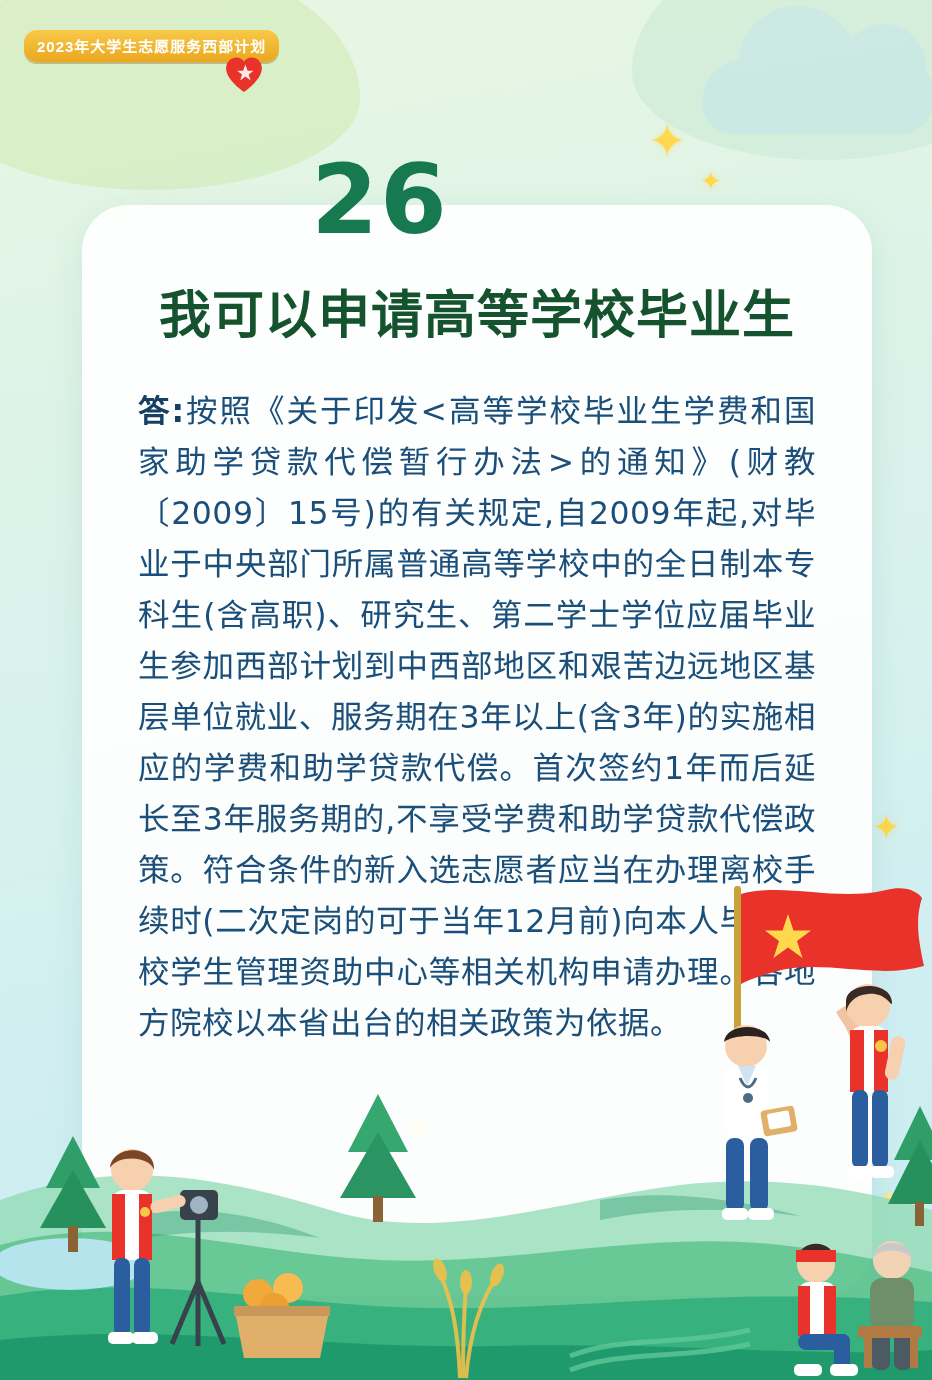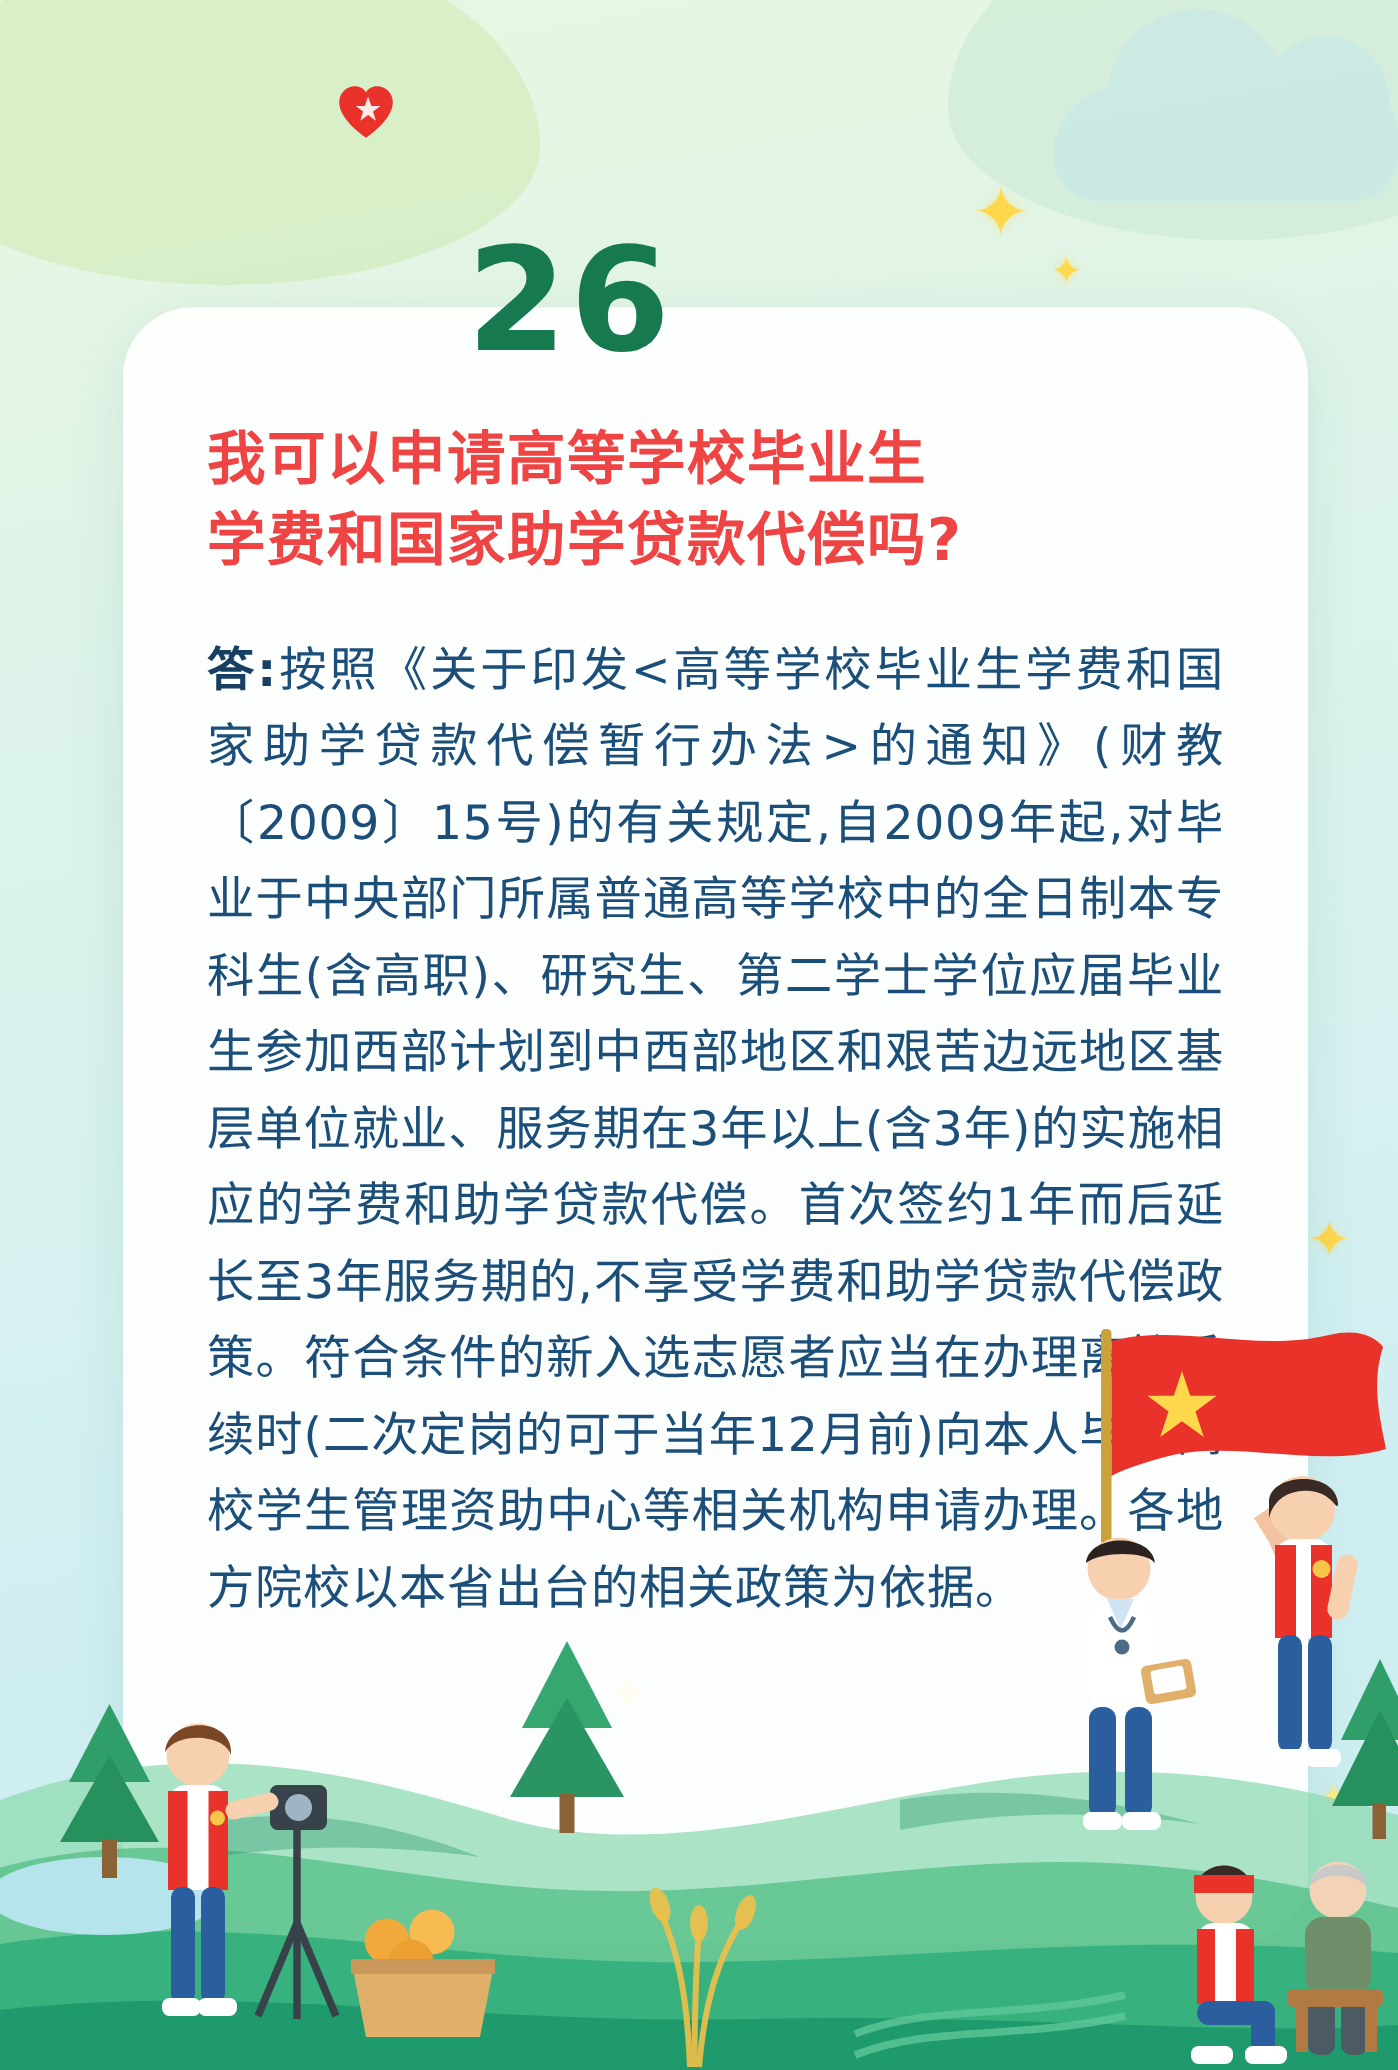--- a/index.html
+++ b/index.html
@@ -113,23 +113,23 @@
     width: 790px;
     height: 1090px;
     background: rgba(255,255,255,.93);
     border-radius: 46px;
     box-shadow: 0 10px 34px rgba(40,120,100,.10);
     padding: 75px 56px 30px;
     overflow: hidden;
   }
 
   .q-title {
-    text-align: left;
-    color: #ef4444;
-    font-size: 39px;
+    text-align: center;
+    color: #14532d;
+    font-size: 52px;
     font-weight: 700;
     line-height: 1.38;
     letter-spacing: 1px;
     font-family: "DejaVu Sans", "Liberation Sans", sans-serif;
   }
   .q-title span { display: block; }
 
   .answer {
     margin-top: 34px;
     color: #1b4f7a;
@@ -196,28 +196,28 @@
   <div class="sparkle sp5">✦</div>
 </div>
 
 <div class="logo">
   <div class="logo-heart">
     <svg viewBox="0 0 32 32" aria-hidden="true">
       <path d="M16 29S3 20.5 3 11.8C3 7.2 6.6 4 10.6 4c2.4 0 4.5 1.2 5.4 3 0.9-1.8 3-3 5.4-3C25.4 4 29 7.2 29 11.8 29 20.5 16 29 16 29z" fill="#e8322a"></path>
       <path d="M17 9l-1.6 4.6H11l3.6 2.7-1.4 4.4 3.8-2.8 3.8 2.8-1.4-4.4 3.6-2.7h-4.4z" fill="#ffffff" opacity=".9"></path>
     </svg>
   </div>
+  <div class="logo-sub">2023年大学生志愿服务西部计划</div>
 </div>
 
 <div class="big-number">26</div>
 
 <div class="card">
   <div class="q-title">
     <span>我可以申请高等学校毕业生</span>
-    <span>学费和国家助学贷款代偿吗?</span>
   </div>
 
   <div class="answer">
     <span class="lead">答:</span><span>按照《关于印发&lt;高等学校毕业生学费和国家助学贷款代偿暂行办法&gt;的通知》(财教〔2009〕15号)的有关规定,自2009年起,对毕业于中央部门所属普通高等学校中的全日制本专科生(含高职)、研究生、第二学士学位应届毕业生参加西部计划到中西部地区和艰苦边远地区基层单位就业、服务期在3年以上(含3年)的实施相应的学费和助学贷款代偿。首次签约1年而后延长至3年服务期的,不享受学费和助学贷款代偿政策。符合条件的新入选志愿者应当在办理离校手续时(二次定岗的可于当年12月前)向本人毕业高校学生管理资助中心等相关机构申请办理。各地方院校以本省出台的相关政策为依据。</span>
   </div>
 </div>
 
 <div class="illus">
 
 

